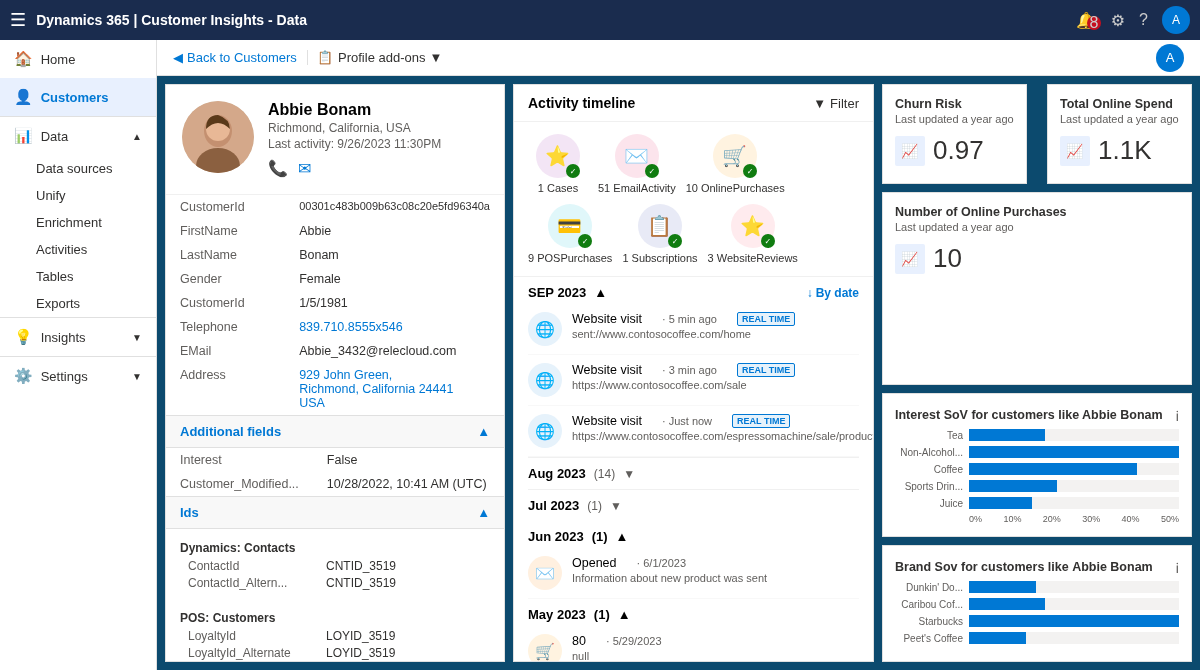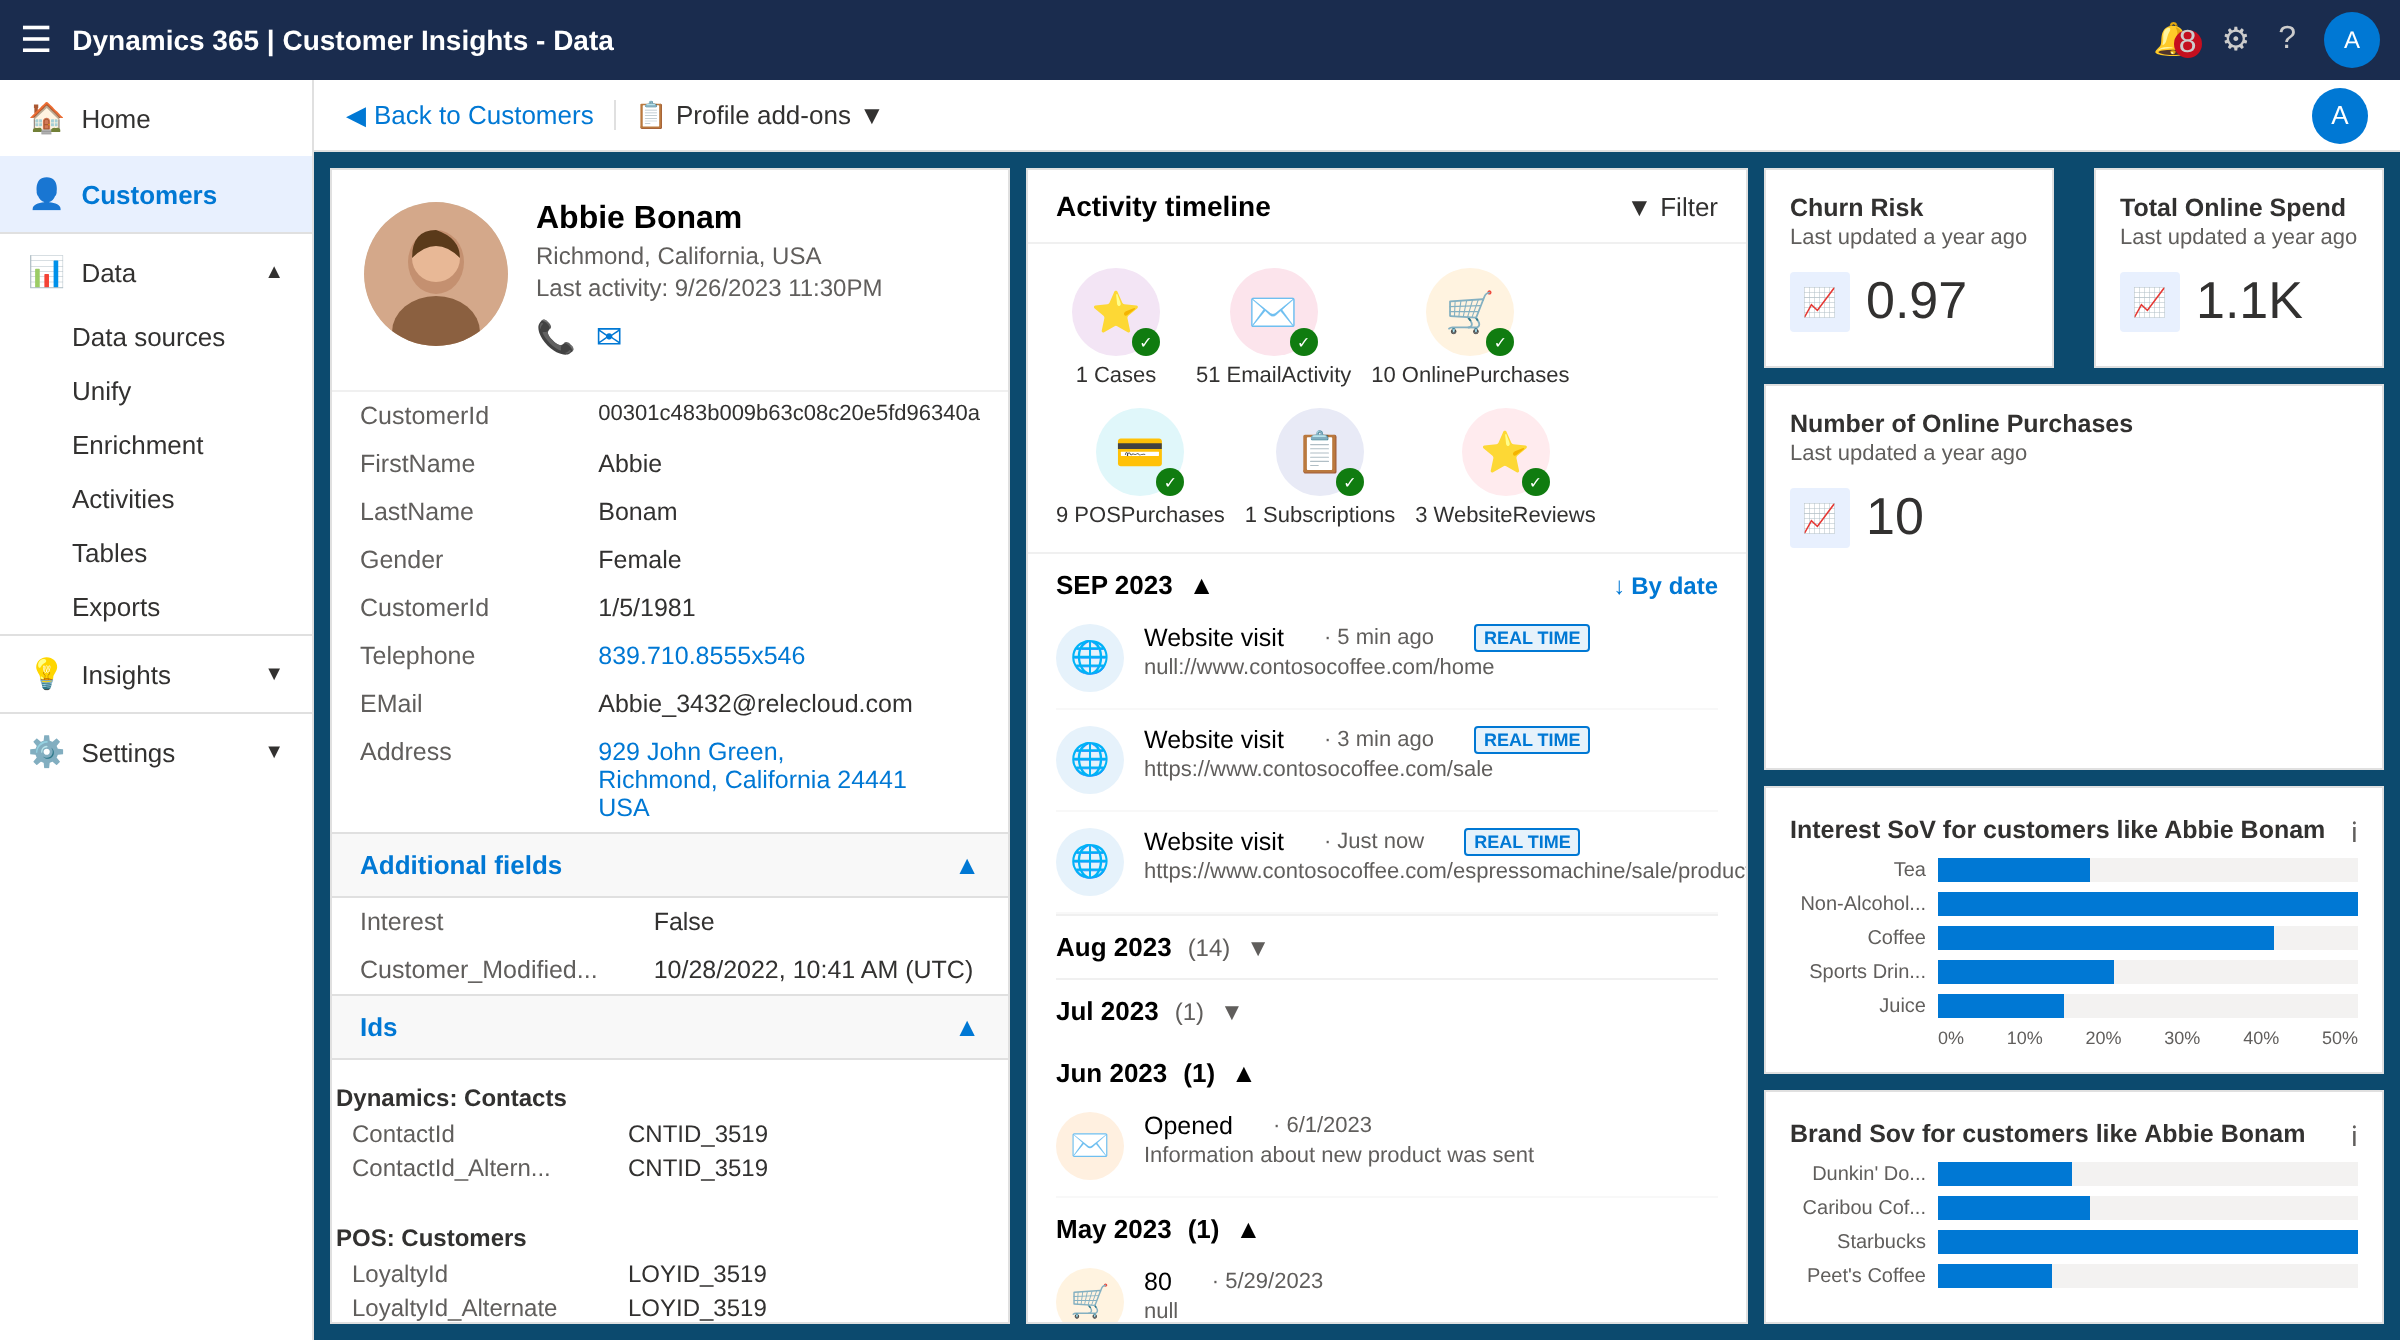--- a/index.html
+++ b/index.html
@@ -131,21 +131,21 @@
     .section-header {
       display: flex; align-items: center; justify-content: space-between;
       padding: 8px 14px;
       background: #f8f8f8;
       border-top: 1px solid #e0e0e0;
       border-bottom: 1px solid #e0e0e0;
       cursor: pointer;
     }
     .section-header span { font-weight: 600; color: #0078d4; font-size: 13px; }
 
-    .ids-group { padding: 6px 2px; }
+    .ids-group { padding: 6px 14px; }
     .ids-group-title { font-weight: 600; font-size: 12px; color: #323130; margin: 6px 0 4px; }
     .ids-row { display: flex; gap: 16px; margin-bottom: 3px; }
     .ids-label { color: #605e5c; font-size: 12px; width: 130px; flex-shrink: 0; padding-left: 8px; }
     .ids-value { color: #323130; font-size: 12px; }
 
     
     .middle-panel {
       flex: 1;
       background: #fff;
       border: 1px solid #e0e0e0;
@@ -507,21 +507,21 @@
       </div>
 
       <div class="timeline-event">
         <div class="event-icon event-icon-blue">🌐</div>
         <div class="event-info">
           <div class="event-title">
             <span>Website visit</span>
             <span class="event-time">· 5 min ago</span>
             <span class="real-time-badge">REAL TIME</span>
           </div>
-          <div class="event-url">null://www.contosocoffee.com/home</div>
+          <div class="event-url">sent://www.contosocoffee.com/home</div>
         </div>
       </div>
       <div class="timeline-event">
         <div class="event-icon event-icon-blue">🌐</div>
         <div class="event-info">
           <div class="event-title">
             <span>Website visit</span>
             <span class="event-time">· 3 min ago</span>
             <span class="real-time-badge">REAL TIME</span>
           </div>

